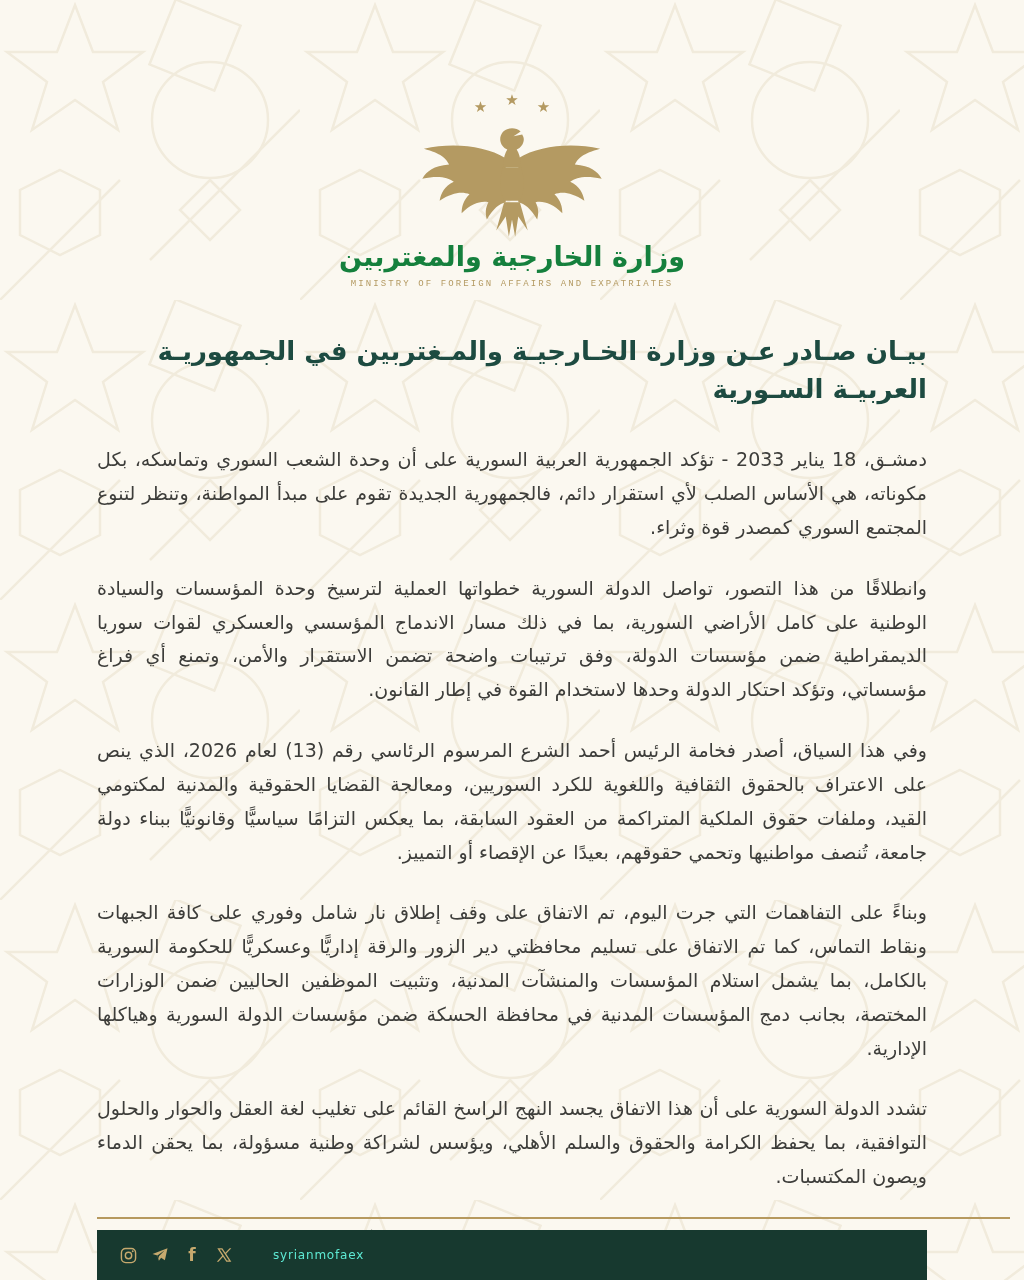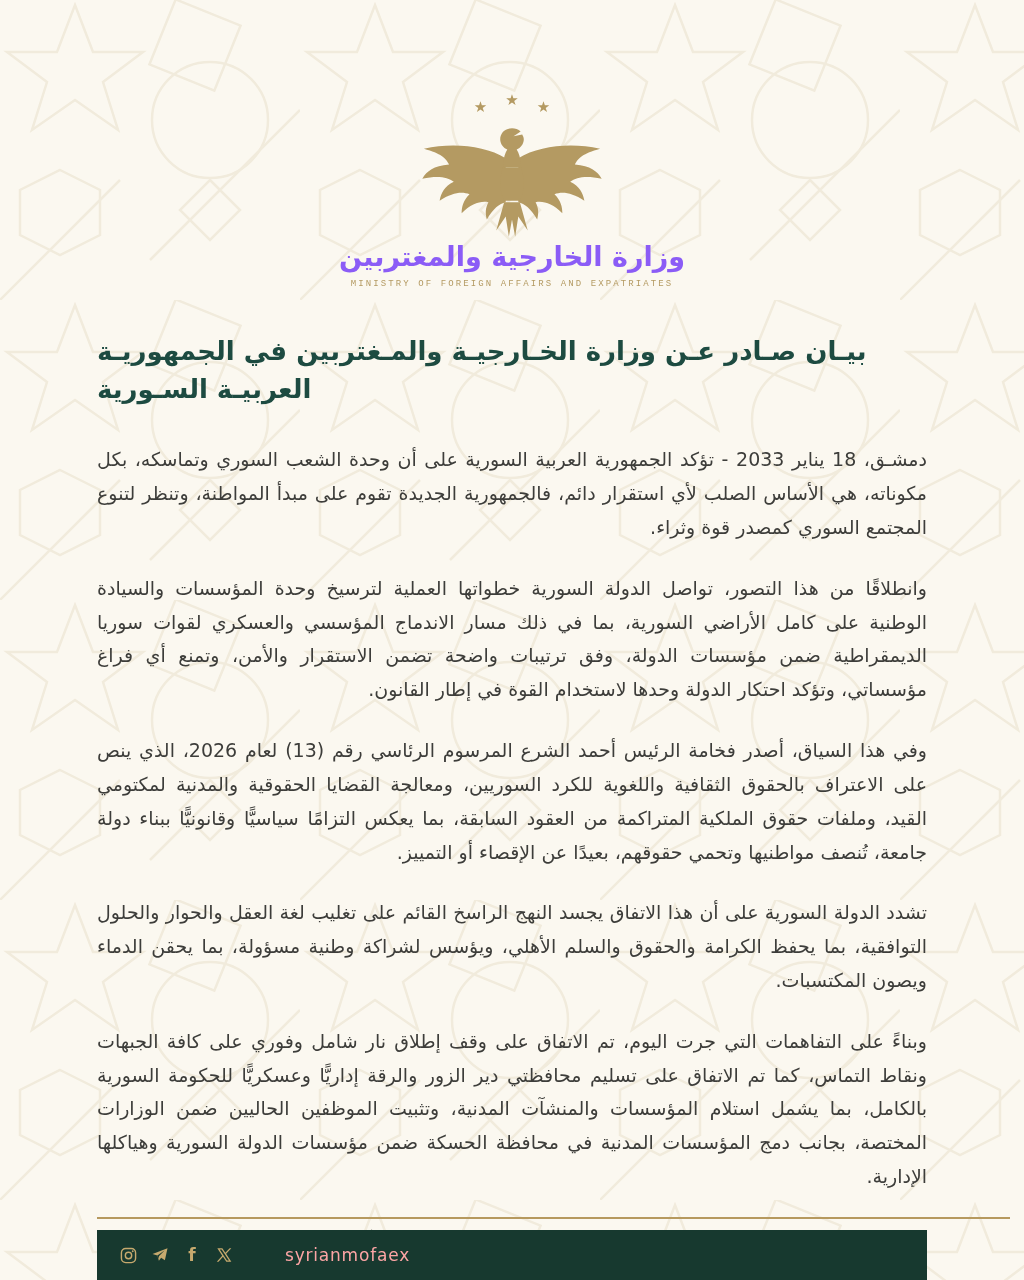--- a/index.html
+++ b/index.html
@@ -10,58 +10,58 @@
   }
   .bg-pattern { position:absolute; inset:0; z-index:0; pointer-events:none; }
 
   
   .logo-wrap { position:absolute; top:98px; left:0; width:100%; text-align:center; z-index:1; }
   .stars { height:22px; color:#b49a62; font-size:15px; letter-spacing:0; }
   .stars span { display:inline-block; margin:0 9px; }
   .stars span:nth-child(2) { transform:translateY(-7px); }
   .eagle { display:block; margin:2px auto 0; }
   .calligraphy {
-    color:#8b5cf6; font-weight:bold; font-size:27px; line-height:1.1;
+    color:#15803d; font-weight:bold; font-size:27px; line-height:1.1;
     margin-top:2px; direction:rtl;
   }
   .logo-caption {
     color:#b49a62; font-size:9px; letter-spacing:2.1px; margin-top:7px;
     font-weight:normal;
     font-family:Liberation Mono, monospace;
   }
 
   
   .content {
     position:absolute; top:333px; left:97px; width:830px; z-index:1;
     direction:rtl;
   }
   .title {
     margin:0 0 35px; color:#1d4b41; font-size:26px; font-weight:bold;
-    text-align:left; line-height:1.45; letter-spacing:0;
+    text-align:right; line-height:1.45; letter-spacing:0;
   }
   .content p {
     margin:0 0 27px; color:#3d3d3a; font-size:19px; line-height:1.78;
     text-align:justify;
   }
 
   
   .gold-line {
     position:absolute; left:97px; top:1217px; width:913px; height:2px;
     background:#b6995e; z-index:1;
   }
   .footer-bar {
     position:absolute; left:97px; bottom:0; width:830px; height:50px;
     background:#17392f; z-index:1; display:flex; align-items:center;
     justify-content:space-between; padding:0 22px; box-sizing:border-box;
   }
   .socials { display:flex; align-items:center; gap:14px; direction:ltr; }
   .soc-ic { width:18px; height:18px; display:inline-flex; align-items:center; justify-content:center; }
   .soc-ic svg { display:block; }
   .fb-glyph, .x-glyph { color:#c6a96e; font-weight:bold; font-size:17px; line-height:1; }
-  .handle { color:#fca5a5; font-size:17px; letter-spacing:0.8px; margin-left:38px; }
+  .handle { color:#5eead4; font-size:12px; letter-spacing:0.8px; margin-left:26px; }
   .footer-right { direction:rtl; text-align:right; color:#eae4d3; font-size:10.5px; line-height:2.0; }
 </style>
 </head>
 <body>
 
 <div class="page">
 
   <div class="bg-pattern">
     <svg width="1024" height="1280" xmlns="http://www.w3.org/2000/svg">
       <defs>
@@ -98,22 +98,22 @@
     </svg>
     <div class="calligraphy">وزارة الخارجية والمغتربين</div>
     <div class="logo-caption">MINISTRY OF FOREIGN AFFAIRS AND EXPATRIATES</div>
   </div>
 
   <div class="content">
     <h1 class="title">بيـان صـادر عـن وزارة الخـارجيـة والمـغتربين في الجمهوريـة العربيـة السـورية</h1>
     <p>دمشـق، 18 يناير 2033 - تؤكد الجمهورية العربية السورية على أن وحدة الشعب السوري وتماسكه، بكل مكوناته، هي الأساس الصلب لأي استقرار دائم، فالجمهورية الجديدة تقوم على مبدأ المواطنة، وتنظر لتنوع المجتمع السوري كمصدر قوة وثراء.</p>
     <p>وانطلاقًا من هذا التصور، تواصل الدولة السورية خطواتها العملية لترسيخ وحدة المؤسسات والسيادة الوطنية على كامل الأراضي السورية، بما في ذلك مسار الاندماج المؤسسي والعسكري لقوات سوريا الديمقراطية ضمن مؤسسات الدولة، وفق ترتيبات واضحة تضمن الاستقرار والأمن، وتمنع أي فراغ مؤسساتي، وتؤكد احتكار الدولة وحدها لاستخدام القوة في إطار القانون.</p>
     <p>وفي هذا السياق، أصدر فخامة الرئيس أحمد الشرع المرسوم الرئاسي رقم (13) لعام 2026، الذي ينص على الاعتراف بالحقوق الثقافية واللغوية للكرد السوريين، ومعالجة القضايا الحقوقية والمدنية لمكتومي القيد، وملفات حقوق الملكية المتراكمة من العقود السابقة، بما يعكس التزامًا سياسيًّا وقانونيًّا ببناء دولة جامعة، تُنصف مواطنيها وتحمي حقوقهم، بعيدًا عن الإقصاء أو التمييز.</p>
+    <p>وبناءً على التفاهمات التي جرت اليوم، تم الاتفاق على وقف إطلاق نار شامل وفوري على كافة الجبهات ونقاط التماس، كما تم الاتفاق على تسليم محافظتي دير الزور والرقة إداريًّا وعسكريًّا للحكومة السورية بالكامل، بما يشمل استلام المؤسسات والمنشآت المدنية، وتثبيت الموظفين الحاليين ضمن الوزارات المختصة، بجانب دمج المؤسسات المدنية في محافظة الحسكة ضمن مؤسسات الدولة السورية وهياكلها الإدارية.</p>
     <p>تشدد الدولة السورية على أن هذا الاتفاق يجسد النهج الراسخ القائم على تغليب لغة العقل والحوار والحلول التوافقية، بما يحفظ الكرامة والحقوق والسلم الأهلي، ويؤسس لشراكة وطنية مسؤولة، بما يحقن الدماء ويصون المكتسبات.</p>
-    <p>وبناءً على التفاهمات التي جرت اليوم، تم الاتفاق على وقف إطلاق نار شامل وفوري على كافة الجبهات ونقاط التماس، كما تم الاتفاق على تسليم محافظتي دير الزور والرقة إداريًّا وعسكريًّا للحكومة السورية بالكامل، بما يشمل استلام المؤسسات والمنشآت المدنية، وتثبيت الموظفين الحاليين ضمن الوزارات المختصة، بجانب دمج المؤسسات المدنية في محافظة الحسكة ضمن مؤسسات الدولة السورية وهياكلها الإدارية.</p>
     <p>إن الدولة السورية، إذ ترحب وتبارك للسوريين هذا الاتفاق، تنظر له كخطوة مفصلية نحو مرحلة جديدة عنوانها توحيد المؤسسات، وتثبيت الاستقرار، والانطلاق في مسار وطني شامل للتعافي وإعادة البناء، كما تدعو المجتمع الدولي إلى دعم هذا المسار بوصفه فرصة حقيقية لترسيخ الأمن المحلي والاستقرار الإقليمي، بما يساهم بتحقيق الرخاء الاقتصادي والمصالح المشتركة، لبناء مستقبل آمن كريم مزدهر يليق بتضحيات السوريين وصمودهم وتطلعاتهم.</p>
   </div>
 
   <div class="gold-line"></div>
   <div class="footer-bar">
     <div class="socials">
       <span class="soc-ic">
         <svg width="17" height="17" viewBox="0 0 24 24" fill="none" stroke="#c6a96e" stroke-width="2">
           <rect x="2" y="2" width="20" height="20" rx="6"></rect>
           <circle cx="12" cy="12" r="4.5"></circle>

